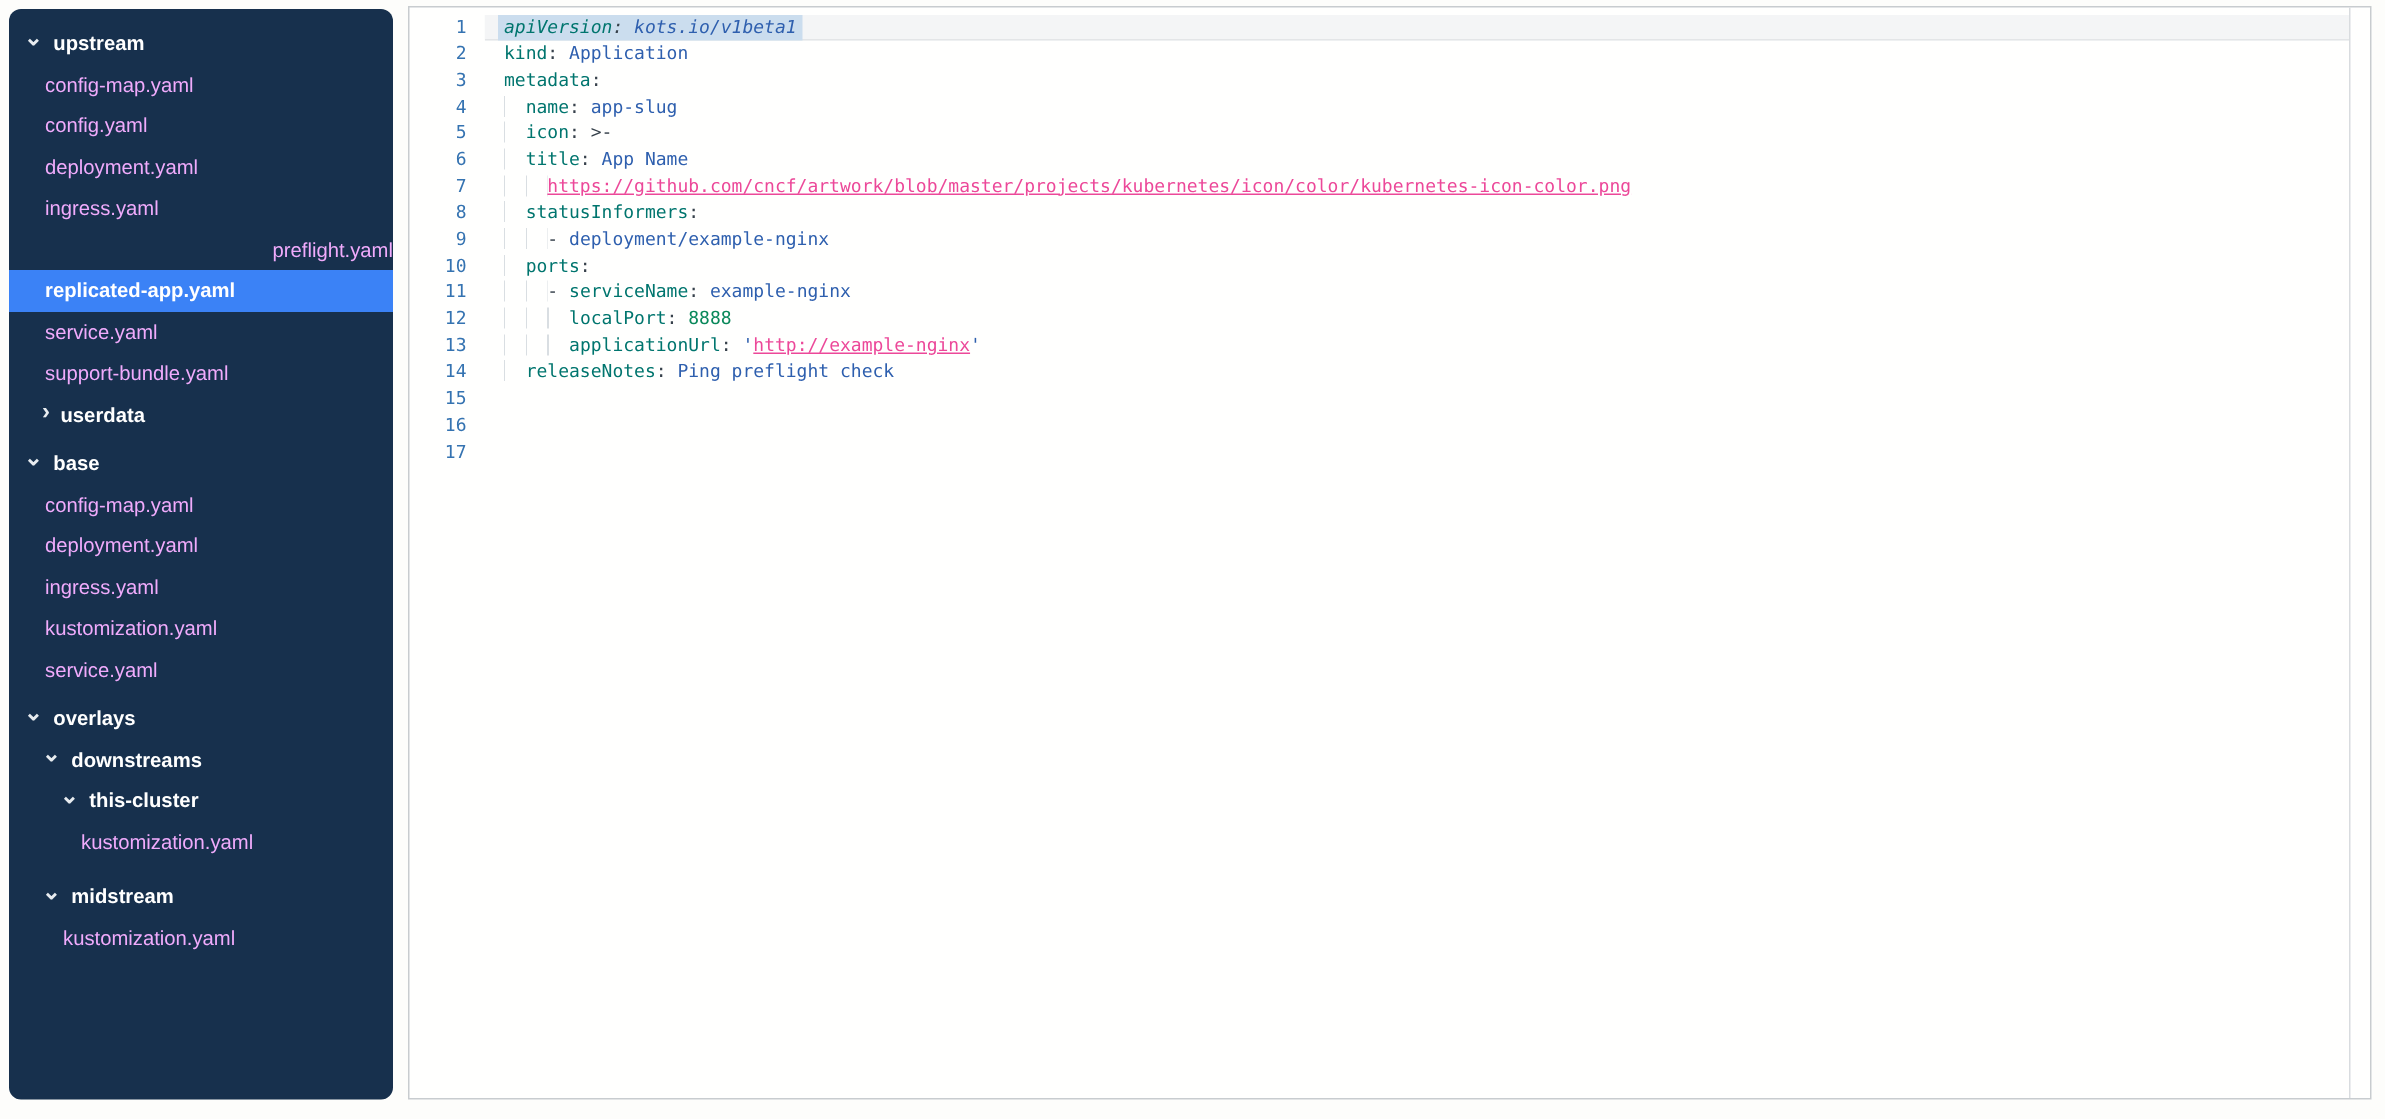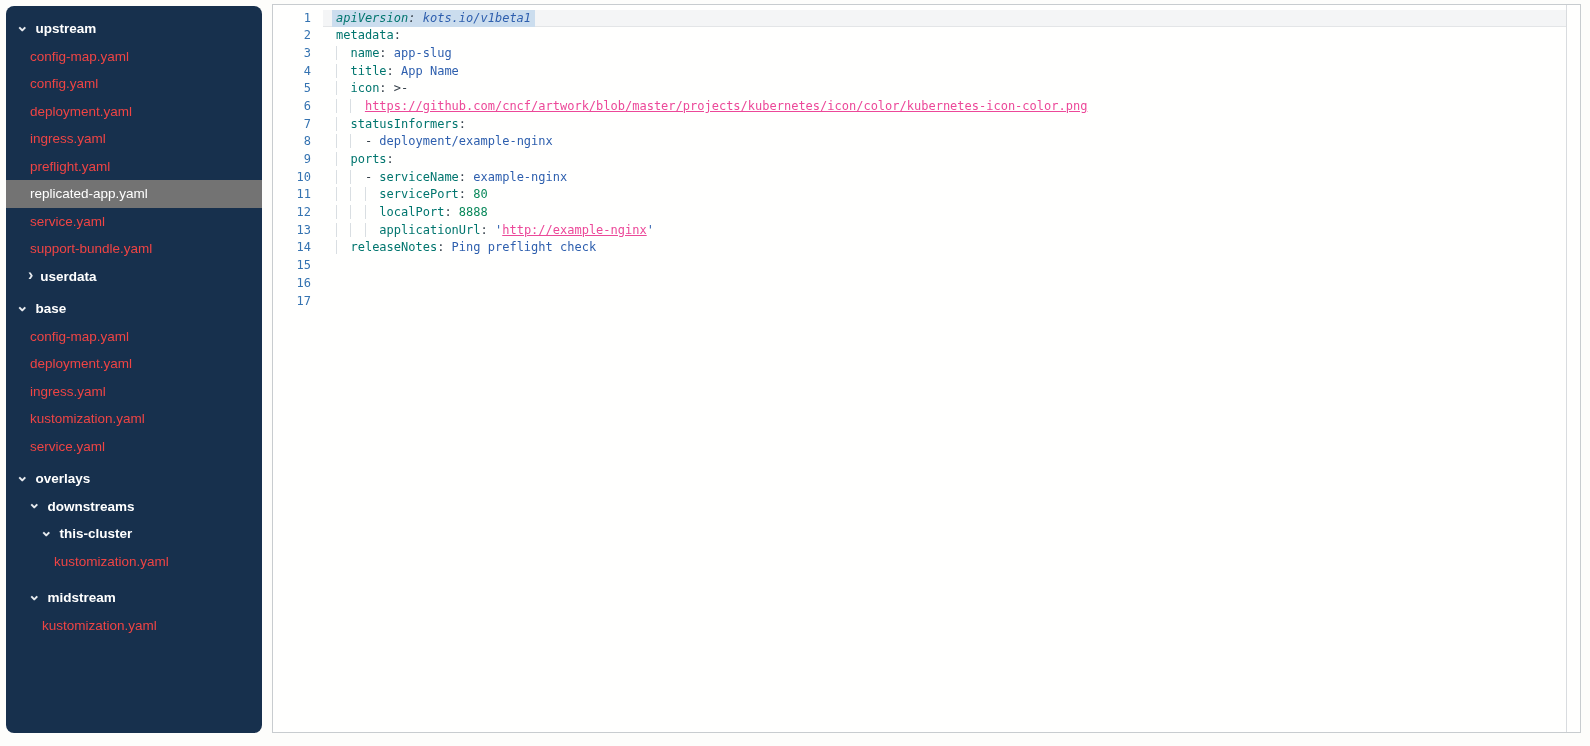--- a/index.html
+++ b/index.html
@@ -11,24 +11,24 @@
     overflow:hidden;
   }
 
   
   .sidebar {
     position:absolute; left:6px; top:6px; width:256px; height:727px;
     background:#17304d; border-radius:8px; padding-top:9px; overflow:hidden;
   }
   .tree-row {
     height:27.5px; display:flex; align-items:center;
-    color:#ef4444; font-size:13.5px; cursor:pointer; white-space:nowrap;
+    color:#f0abfc; font-size:13.5px; cursor:pointer; white-space:nowrap;
   }
   .tree-row.folder { color:#ffffff; font-weight:bold; }
-  .tree-row.selected { background:#737373; color:#ffffff; font-weight:normal; }
+  .tree-row.selected { background:#3b82f6; color:#ffffff; font-weight:bold; }
   .chev {
     display:inline-block; color:#e8ecf0; font-weight:bold;
     margin-right:7px; flex:none;
   }
   .chev.down { font-size:15px; line-height:10px; transform:translateY(-3px); }
   .chev.right { font-size:16px; line-height:12px; transform:translateY(-1px); }
 
   
   .editor {
     position:absolute; left:272px; top:4px; width:1309px; height:729px;
@@ -77,21 +77,21 @@
       </div>
       <div class="tree-row file" style="padding-left: 24px; text-align: center;">
         <span>config.yaml</span>
       </div>
       <div class="tree-row file" style="padding-left: 24px;">
         <span>deployment.yaml</span>
       </div>
       <div class="tree-row file" style="padding-left: 24px;">
         <span>ingress.yaml</span>
       </div>
-      <div class="tree-row file" style="padding-left: 24px;">
+      <div class="tree-row file" style="padding-left: 24px; justify-content: flex-end;">
         <span>preflight.yaml</span>
       </div>
       <div class="tree-row file selected" style="padding-left: 24px;">
         <span>replicated-app.yaml</span>
       </div>
       <div class="tree-row file" style="padding-left: 24px;">
         <span>service.yaml</span>
       </div>
       <div class="tree-row file" style="padding-left: 24px; text-align: center;">
         <span>support-bundle.yaml</span>
@@ -159,29 +159,29 @@
       <div class="gnum">11</div>
       <div class="gnum">12</div>
       <div class="gnum">13</div>
       <div class="gnum">14</div>
       <div class="gnum">15</div>
       <div class="gnum">16</div>
       <div class="gnum">17</div>
     </div>
   <div class="code">
       <div class="cline active"><span class="ind"></span><span class="sel"><span class="tk-key">apiVersion</span><span class="tk-pun">: </span><span class="tk-str">kots.io/v1beta1</span></span></div>
+      <div class="cline"><span class="ind"></span><span class="tk-key">kind</span><span class="tk-pun">: </span><span class="tk-str">Application</span></div>
       <div class="cline"><span class="ind"></span><span class="tk-key">metadata</span><span class="tk-pun">:</span></div>
       <div class="cline"><span class="ind">  </span><span class="tk-key">name</span><span class="tk-pun">: </span><span class="tk-str">app-slug</span></div>
+      <div class="cline"><span class="ind">  </span><span class="tk-key">icon</span><span class="tk-pun">: </span><span class="tk-pun">&gt;-</span></div>
       <div class="cline"><span class="ind">  </span><span class="tk-key">title</span><span class="tk-pun">: </span><span class="tk-str">App Name</span></div>
-      <div class="cline"><span class="ind">  </span><span class="tk-key">icon</span><span class="tk-pun">: </span><span class="tk-pun">&gt;-</span></div>
       <div class="cline"><span class="ind">    </span><span class="tk-link">https://github.com/cncf/artwork/blob/master/projects/kubernetes/icon/color/kubernetes-icon-color.png</span></div>
       <div class="cline"><span class="ind">  </span><span class="tk-key">statusInformers</span><span class="tk-pun">:</span></div>
       <div class="cline"><span class="ind">    </span><span class="tk-pun">- </span><span class="tk-str">deployment/example-nginx</span></div>
       <div class="cline"><span class="ind">  </span><span class="tk-key">ports</span><span class="tk-pun">:</span></div>
       <div class="cline"><span class="ind">    </span><span class="tk-pun">- </span><span class="tk-key">serviceName</span><span class="tk-pun">: </span><span class="tk-str">example-nginx</span></div>
-      <div class="cline"><span class="ind">      </span><span class="tk-key">servicePort</span><span class="tk-pun">: </span><span class="tk-num">80</span></div>
       <div class="cline"><span class="ind">      </span><span class="tk-key">localPort</span><span class="tk-pun">: </span><span class="tk-num">8888</span></div>
       <div class="cline"><span class="ind">      </span><span class="tk-key">applicationUrl</span><span class="tk-pun">: </span><span class="tk-str">'</span><span class="tk-strlink">http://example-nginx</span><span class="tk-str">'</span></div>
       <div class="cline"><span class="ind">  </span><span class="tk-key">releaseNotes</span><span class="tk-pun">: </span><span class="tk-str">Ping preflight check</span></div>
       <div class="cline"><span class="ind"></span></div>
     </div>
   <div class="rail"></div>
 </div>
 
 </body></html>

